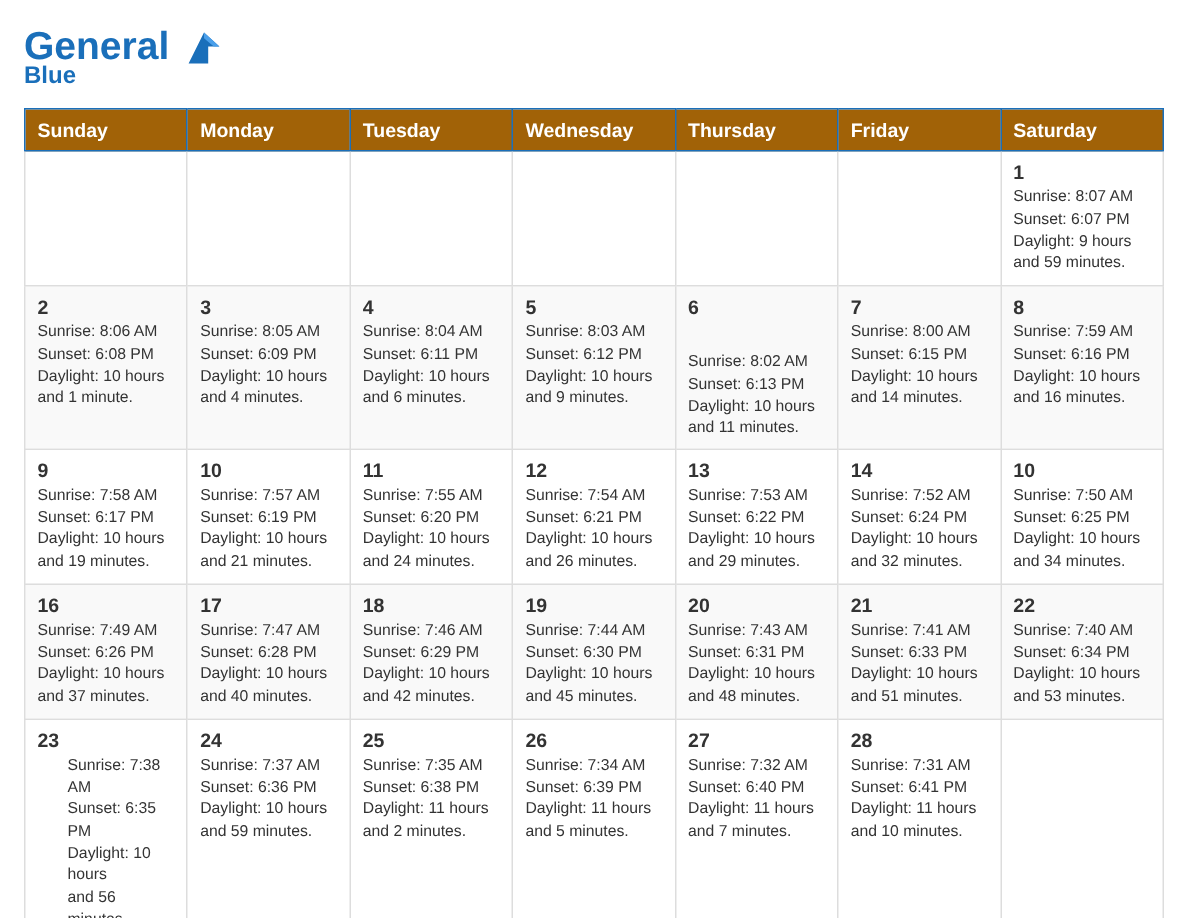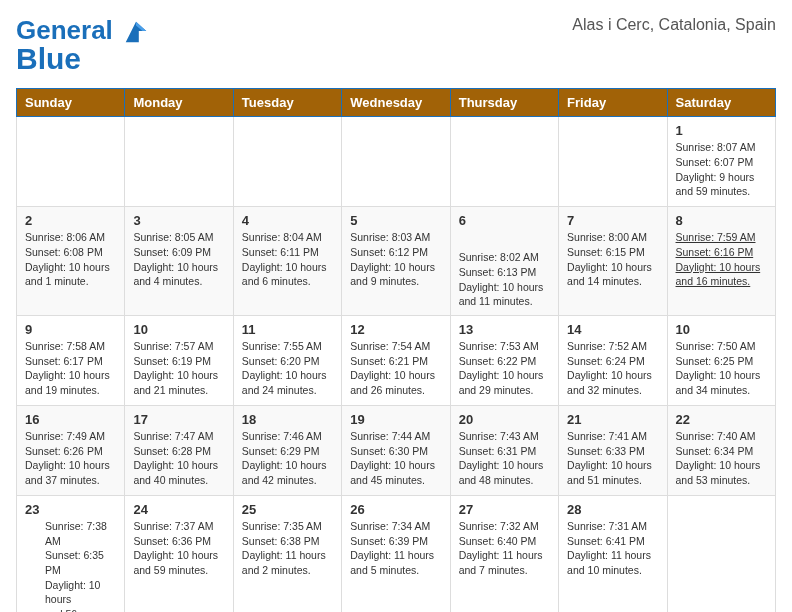--- a/index.html
+++ b/index.html
@@ -97,25 +97,24 @@
     <div>
       <div style="display:flex;align-items:center;">
         <div class="logo-text">
           <span>General</span>
           <svg class="logo-icon" viewBox="0 0 30 30" style="display:inline-block;vertical-align:middle;margin-left:2px;">
             <polygon points="4,26 15,4 26,14 18,14 18,26" fill="#1a6fba"></polygon>
             <polygon points="15,4 26,14 22,14 15,8" fill="#4a9fea"></polygon>
           </svg>
         </div>
       </div>
-      <div style="font-size:30px;font-weight:bold;color:#1a6fba;margin-top:-4px;">Blue</div>
+      <div style="font-size:16px;font-weight:bold;color:#1a6fba;margin-top:-4px;">Blue</div>
     </div>
   </div>
   <div class="title-section">
-    <div class="location-title">Alas i Cerc, Catalonia, Spain</div>
   </div>
 </div>
 
 <table class="calendar-table">
   <thead>
     <tr>
     <th>Sunday</th>
         <th>Monday</th>
         <th>Tuesday</th>
         <th>Wednesday</th>
@@ -178,21 +177,21 @@
         </td>
         <td>
           <span class="day-number">7</span>
           <div class="day-info" style="white-space: pre-line;">Sunrise: 8:00 AM
 Sunset: 6:15 PM
 Daylight: 10 hours
 and 14 minutes.</div>
         </td>
         <td>
           <span class="day-number">8</span>
-          <div class="day-info" style="white-space: pre-line; text-decoration: underline;">Sunrise: 7:59 AM
+          <div class="day-info" style="white-space: pre-line;">Sunrise: 7:59 AM
 Sunset: 6:16 PM
 Daylight: 10 hours
 and 16 minutes.</div>
         </td>
       </tr>
       <tr>
         <td>
           <span class="day-number">9</span>
           <div class="day-info" style="white-space: pre-line;">Sunrise: 7:58 AM
 Sunset: 6:17 PM

